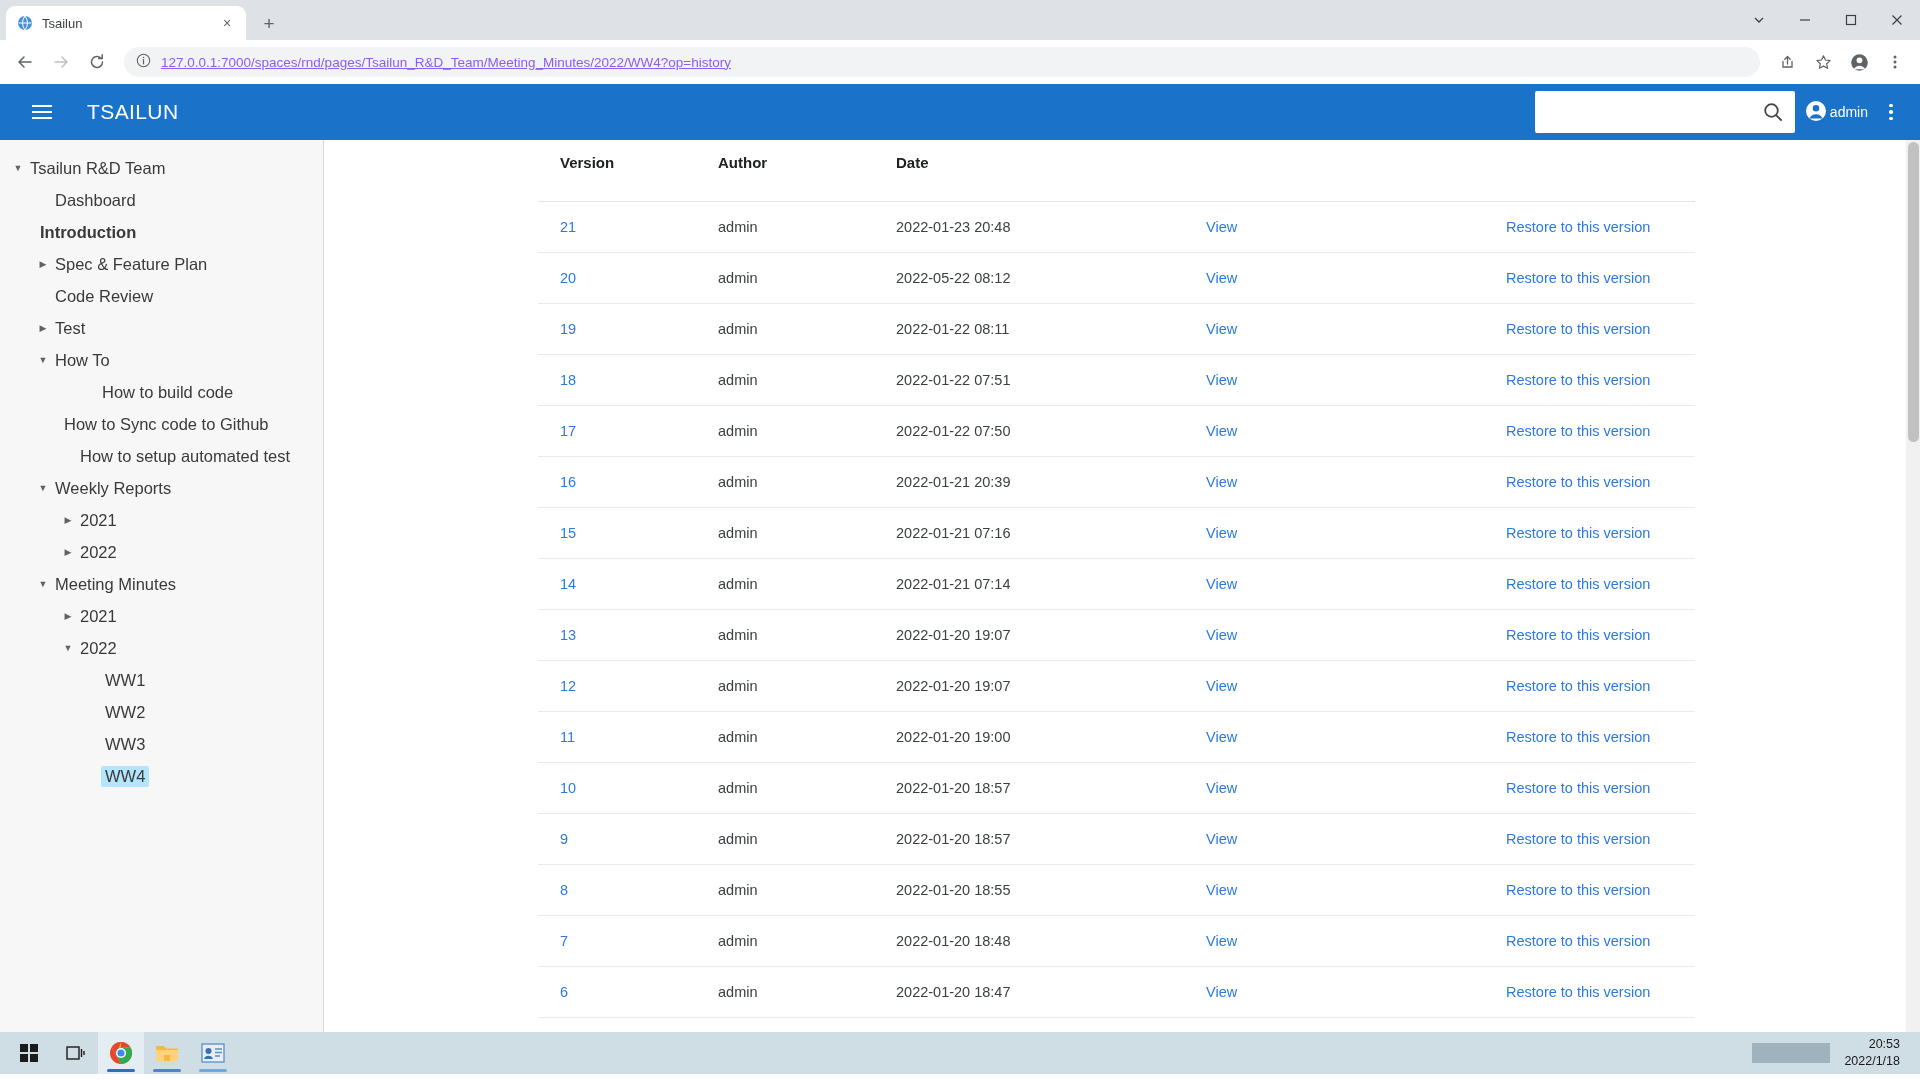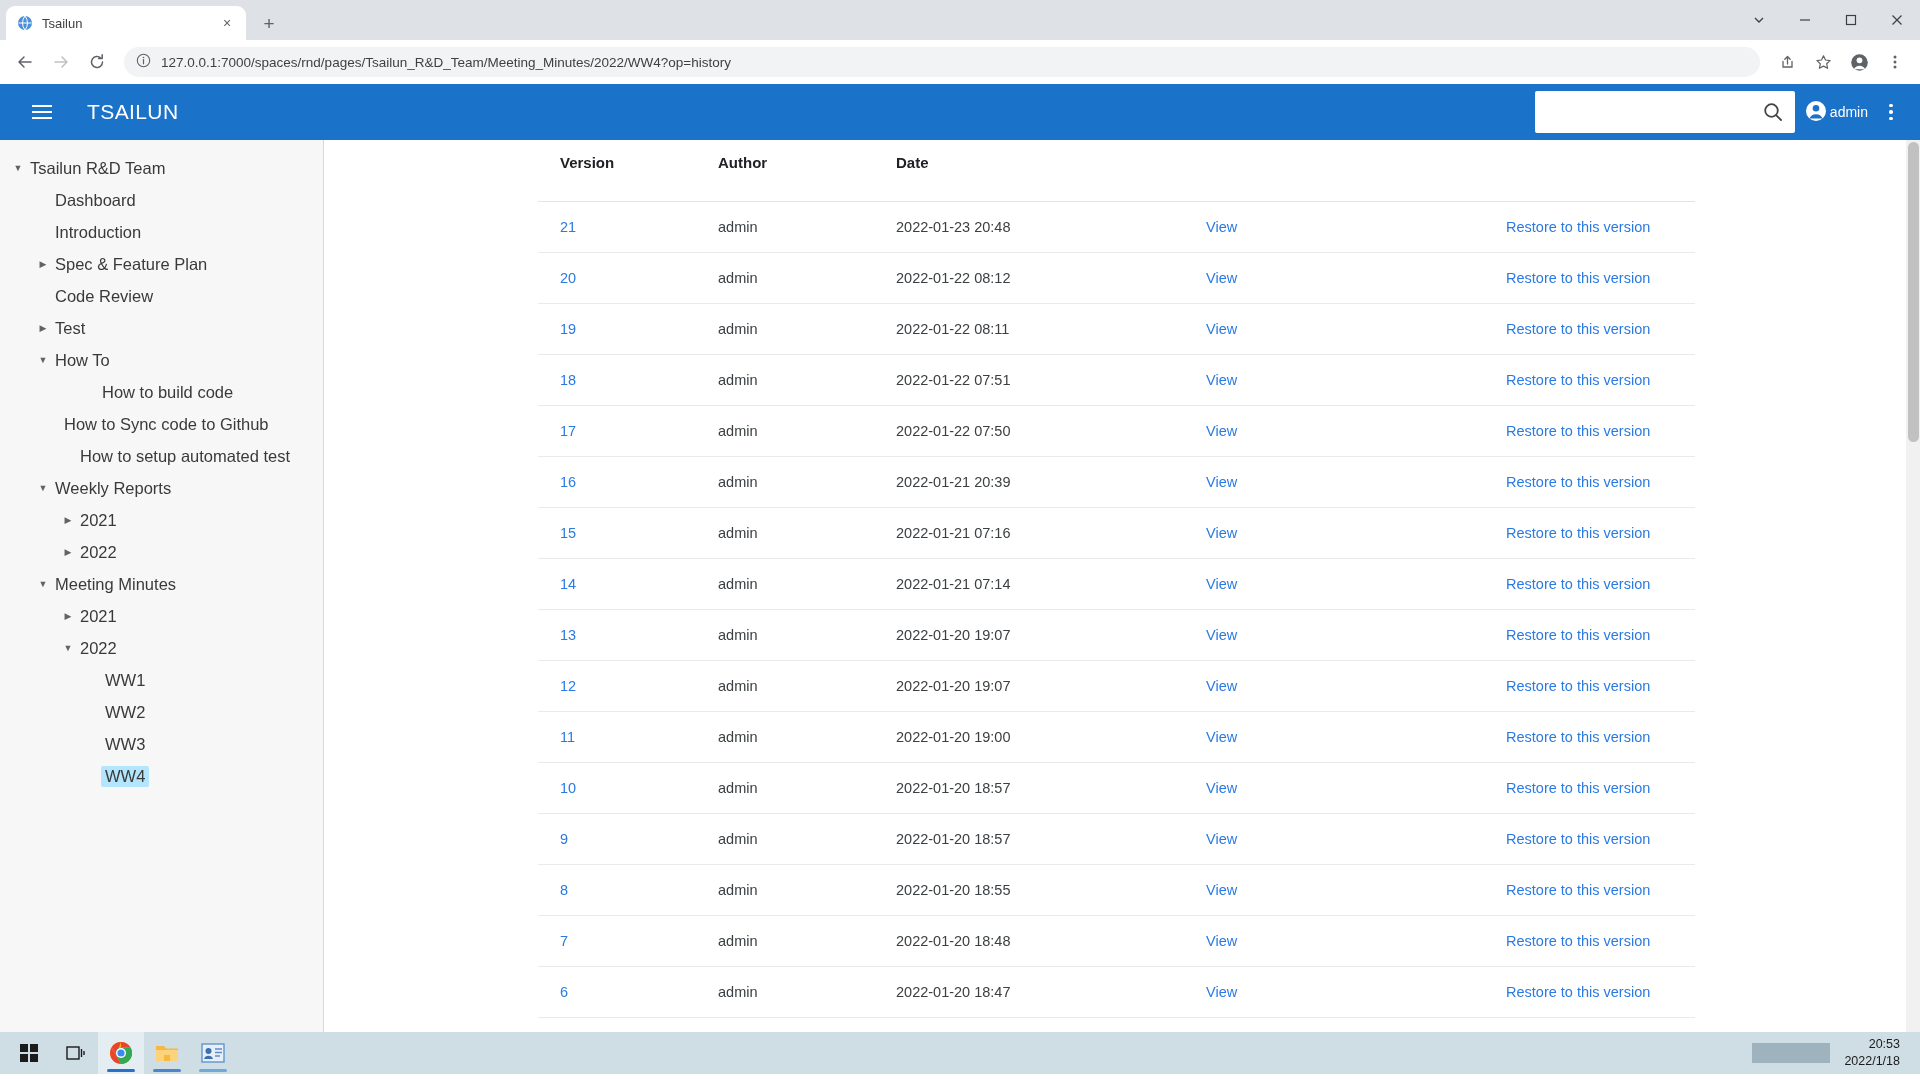--- a/index.html
+++ b/index.html
@@ -58,22 +58,22 @@
     width: 34px; height: 34px; border-radius: 50%;
     display: flex; align-items: center; justify-content: center;
     color: #5f6368;
   }
   .omnibox {
     flex: 1; height: 30px; margin: 0 8px;
     background: #f1f3f4; border-radius: 16px;
     display: flex; align-items: center; padding: 0 12px; gap: 10px;
   }
   .omnibox-url {
-    font-size: 13.5px; color: #404040; white-space: nowrap;
-    overflow: hidden; text-overflow: ellipsis; flex: 1;
+    font-size: 13.5px; color: #8b5cf6; white-space: nowrap;
+    overflow: hidden; text-overflow: ellipsis; flex: 1; text-decoration: underline;
   }
   .tb-right { display: flex; align-items: center; gap: 2px; }
 
   
   .app-root { width: 1920px; height: 990px; position: relative; background: #fff; }
 
   .appbar {
     height: 56px; background: #1a73c8;
     display: flex; align-items: center; padding: 0 16px;
     position: relative;
@@ -328,21 +328,21 @@
 
     <nav class="sidebar" id="sidebar">
         <div class="tree-item" style="padding-left: 10px;">
           <span class="caret">▼</span>
           <span class="tree-label">Tsailun R&amp;D Team</span>
         </div>
         <div class="tree-item" style="padding-left: 35px;">
           <span class="caret none"></span>
           <span class="tree-label">Dashboard</span>
         </div>
-        <div class="tree-item" style="padding-left: 35px;">
+        <div class="tree-item" style="padding-left: 20px; font-weight: bold;">
           <span class="caret none"></span>
           <span class="tree-label">Introduction</span>
         </div>
         <div class="tree-item" style="padding-left: 35px;">
           <span class="caret">▶</span>
           <span class="tree-label">Spec &amp; Feature Plan</span>
         </div>
         <div class="tree-item" style="padding-left: 35px;">
           <span class="caret none"></span>
           <span class="tree-label">Code Review</span>
@@ -425,21 +425,21 @@
               <tr>
                 <td class="c-version"><a class="link" href="#">21</a></td>
                 <td class="c-author"><span>admin</span></td>
                 <td class="c-date"><span>2022-01-23 20:48</span></td>
                 <td class="c-view"><a class="link" href="#">View</a></td>
                 <td class="c-restore"><a class="link" href="#">Restore to this version</a></td>
               </tr>
               <tr>
                 <td class="c-version"><a class="link" href="#">20</a></td>
                 <td class="c-author"><span>admin</span></td>
-                <td class="c-date"><span>2022-01-22 08:12</span></td>
+                <td class="c-date"><span>2022-05-22 08:12</span></td>
                 <td class="c-view"><a class="link" href="#">View</a></td>
                 <td class="c-restore"><a class="link" href="#">Restore to this version</a></td>
               </tr>
               <tr>
                 <td class="c-version"><a class="link" href="#">19</a></td>
                 <td class="c-author"><span>admin</span></td>
                 <td class="c-date"><span>2022-01-22 08:11</span></td>
                 <td class="c-view"><a class="link" href="#">View</a></td>
                 <td class="c-restore"><a class="link" href="#">Restore to this version</a></td>
               </tr>

